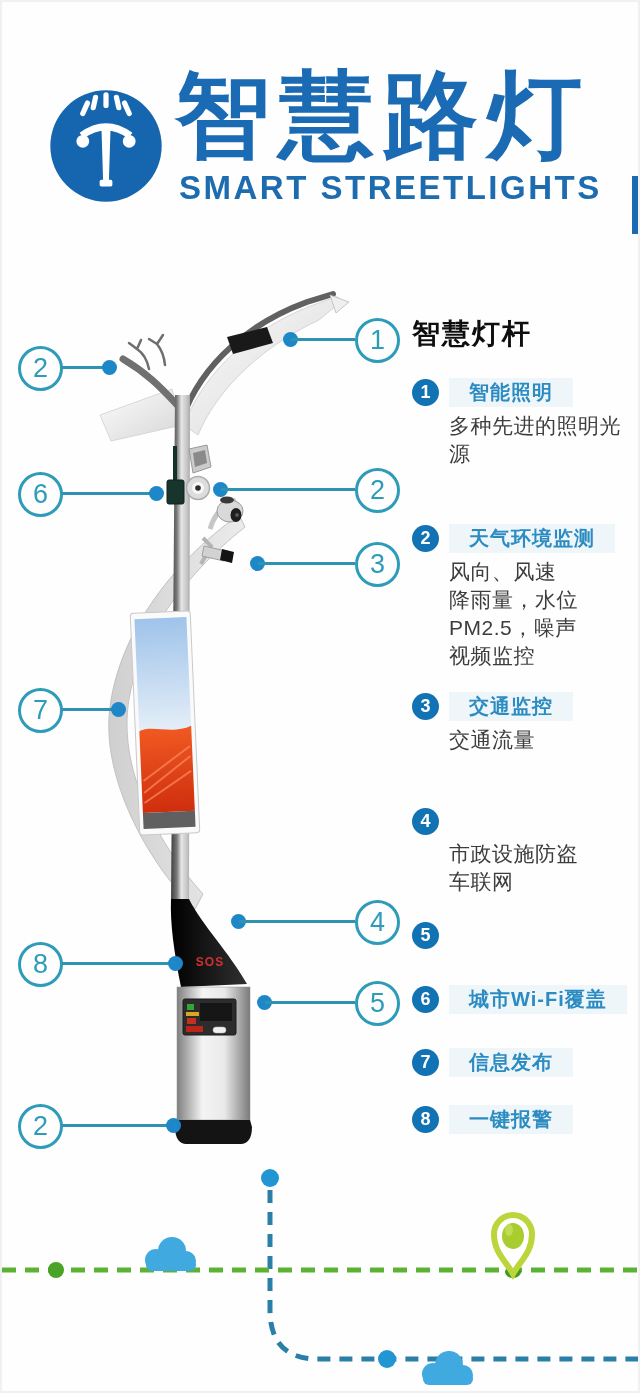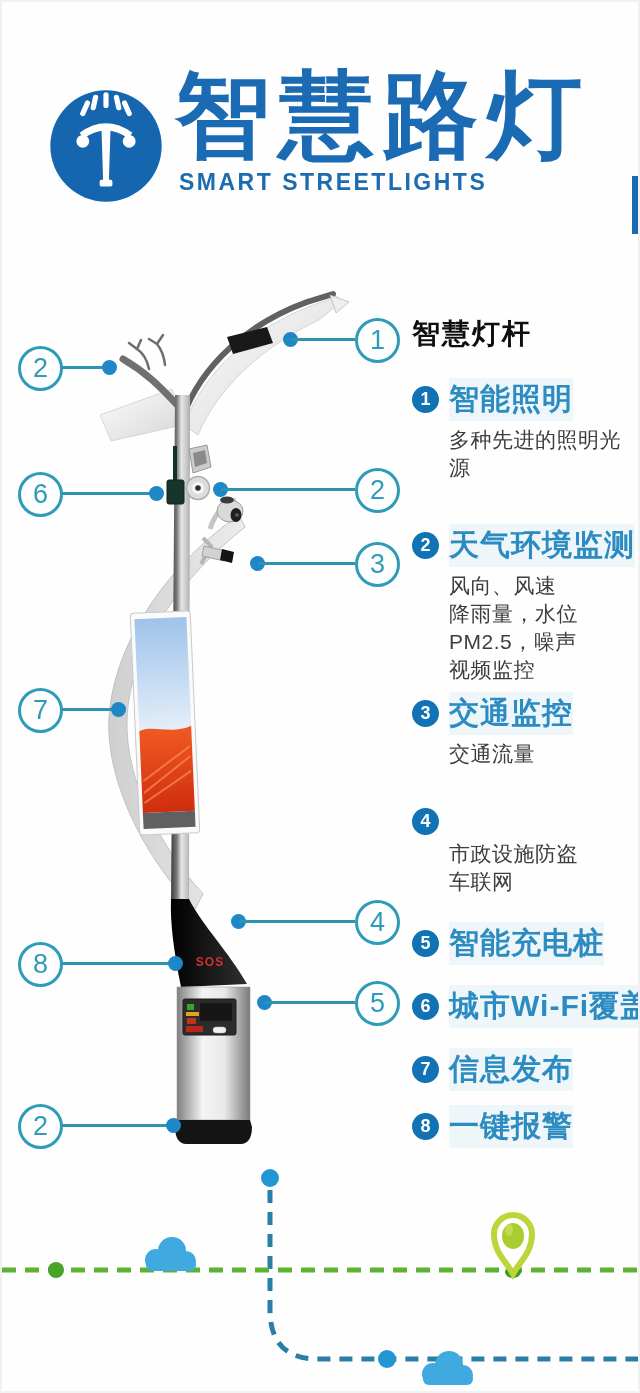--- a/index.html
+++ b/index.html
@@ -9,41 +9,41 @@
     font-family:"Liberation Sans","DejaVu Sans",sans-serif;
   }
   
   .logo{position:absolute;left:46px;top:86px;width:116px;height:116px;}
   .title-zh{
     position:absolute;left:173px;top:70px;width:440px;height:102px;
     font-size:95px;font-weight:900;letter-spacing:9px;color:#1b6bb4;line-height:102px;white-space:nowrap;font-family:Liberation Mono, monospace;
   }
   .title-en{
     position:absolute;left:177px;top:167px;width:440px;
-    font-size:23px;font-weight:800;letter-spacing:2.5px;color:#1e6cb0;white-space:nowrap;
+    font-size:33px;font-weight:800;letter-spacing:2.5px;color:#1e6cb0;white-space:nowrap;
   }
   .corner-tab{position:absolute;left:630px;top:174px;width:10px;height:58px;background:#1a69b2;}
   
   .co-circle{
     position:absolute;width:45px;height:45px;box-sizing:border-box;border:3px solid #2e9cb8;
     border-radius:50%;color:#2e9cb8;font-size:27px;line-height:39px;text-align:center;background:rgba(255,255,255,.0);
   }
   .co-line{position:absolute;height:3px;background:#2e93b2;}
   .co-dot{position:absolute;width:15px;height:15px;border-radius:50%;background:#1d87c8;}
   
   .side-title{position:absolute;left:410px;top:313px;font-size:28px;font-weight:800;color:#0e0e0e;letter-spacing:2px;}
   .feature{position:absolute;left:410px;width:228px;}
   .f-head{display:flex;align-items:center;gap:10px;}
   .f-disc{
     flex:0 0 auto;width:27px;height:27px;border-radius:50%;background:#1172b4;color:#fff;
     font-size:18px;font-weight:700;line-height:27px;text-align:center;
   }
   .f-title{
-    font-size:30px;font-weight:700;color:#2c8cc2;letter-spacing:1px;white-space:nowrap;
-    background:rgba(208,231,244,.35);padding:1px 0;
+    font-size:20px;font-weight:700;color:#2c8cc2;letter-spacing:1px;white-space:nowrap;
+    background:rgba(208,231,244,.35);padding:1px 20px;
   }
   .f-details{margin:5px 0 0 37px;font-size:21px;line-height:28px;color:#3d3d3d;letter-spacing:.5px;}
   
   .pole-svg{position:absolute;left:95px;top:285px;}
   .footer-svg{position:absolute;left:0;top:1150px;}
 </style>
 </head>
 <body>
 
 <div class="page">
@@ -260,21 +260,20 @@
     </div>
     <div class="f-details">
       <div>市政设施防盗</div>
       <div>车联网</div>
     </div>
   </div>
 
   <div class="feature" style="top:920px;">
     <div class="f-head">
       <div class="f-disc">5</div>
-      <div class="f-title">智能充电桩</div>
     </div>
   </div>
 
   <div class="feature" style="top:983px;">
     <div class="f-head">
       <div class="f-disc">6</div>
       <div class="f-title">城市Wi-Fi覆盖</div>
     </div>
   </div>
 

